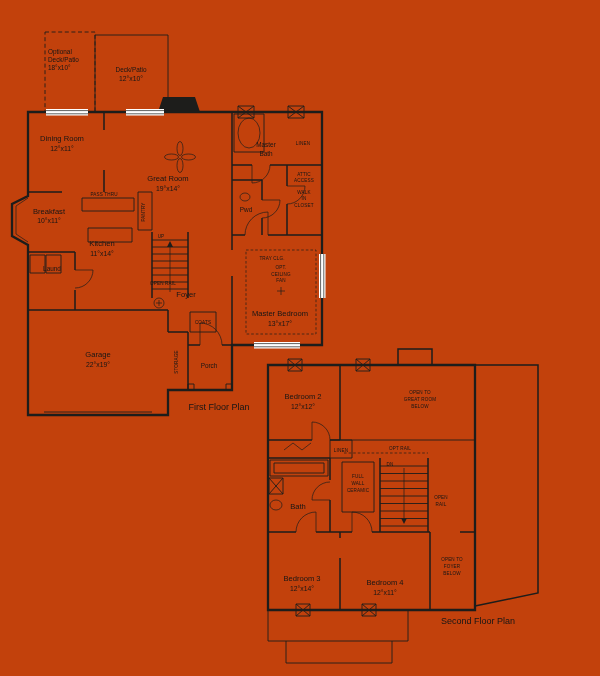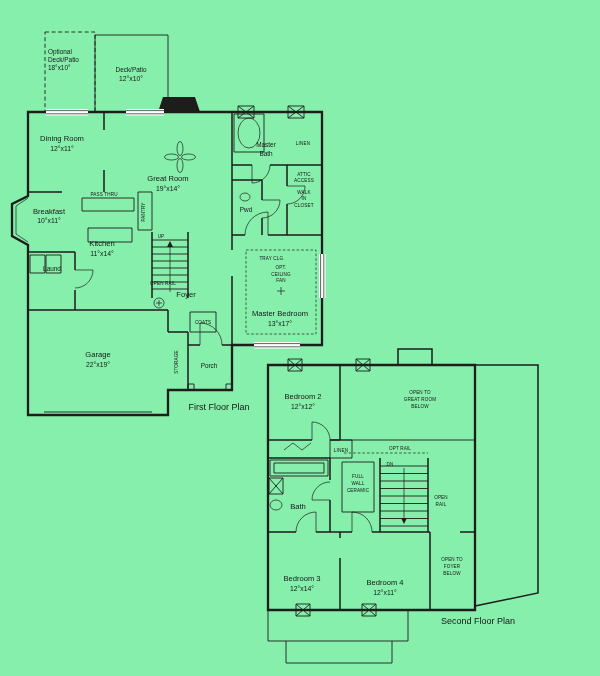--- a/index.html
+++ b/index.html
@@ -1,16 +1,16 @@
 <!DOCTYPE html>
 <html><head>
 <meta charset="utf-8">
 <style>
   html,body{margin:0;padding:0;background:#ffffff;}
-  .page{position:relative;width:600px;height:676px;background:#86efac;overflow:hidden;}
+  .page{position:relative;width:600px;height:676px;background:#c2410c;overflow:hidden;}
   svg{position:absolute;left:0;top:0;}
   .ln{fill:none;stroke:#1d1d1b;stroke-linecap:butt;stroke-linejoin:miter;}
   .w2{stroke-width:2.3;}
   .w1{stroke-width:1.5;}
   .thin{stroke-width:0.9;}
   .fine{stroke-width:0.7;}
   .dash{stroke-dasharray:4 2.6;}
   .dash2{stroke-dasharray:2.6 2;}
   .fillink{fill:#1d1d1b;stroke:none;}
   .mask{fill:#ffffff;stroke:none;}

